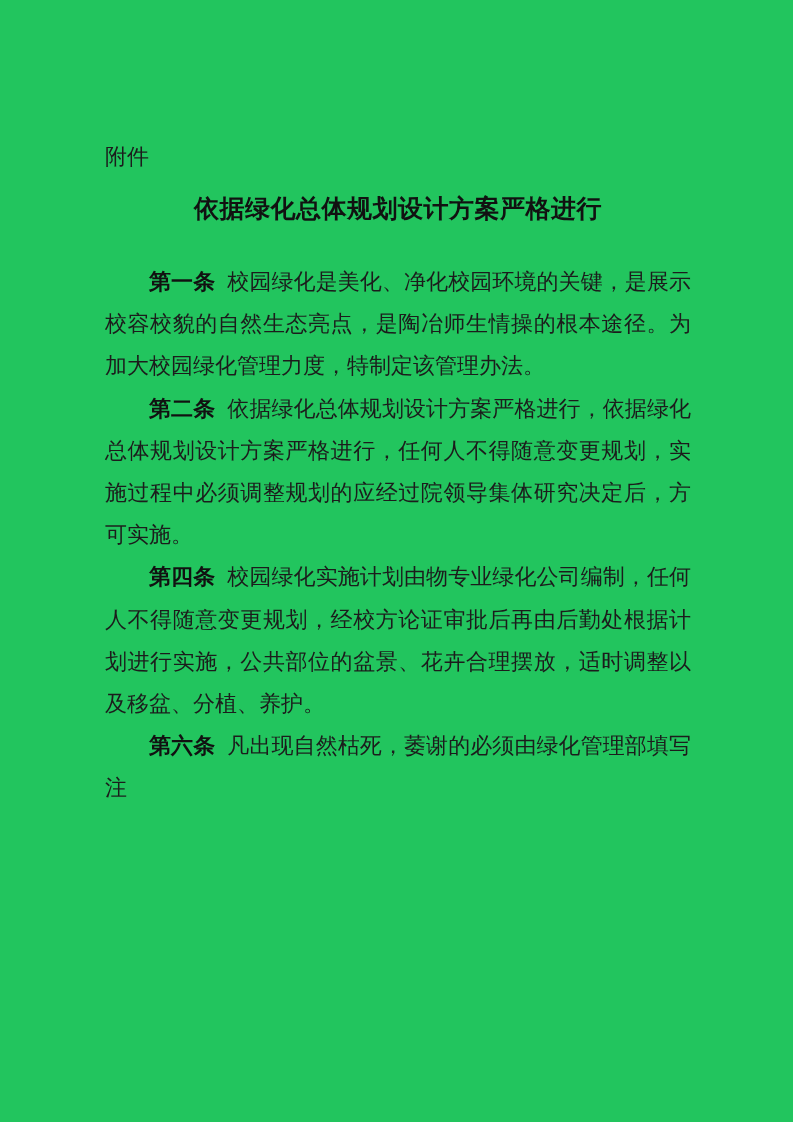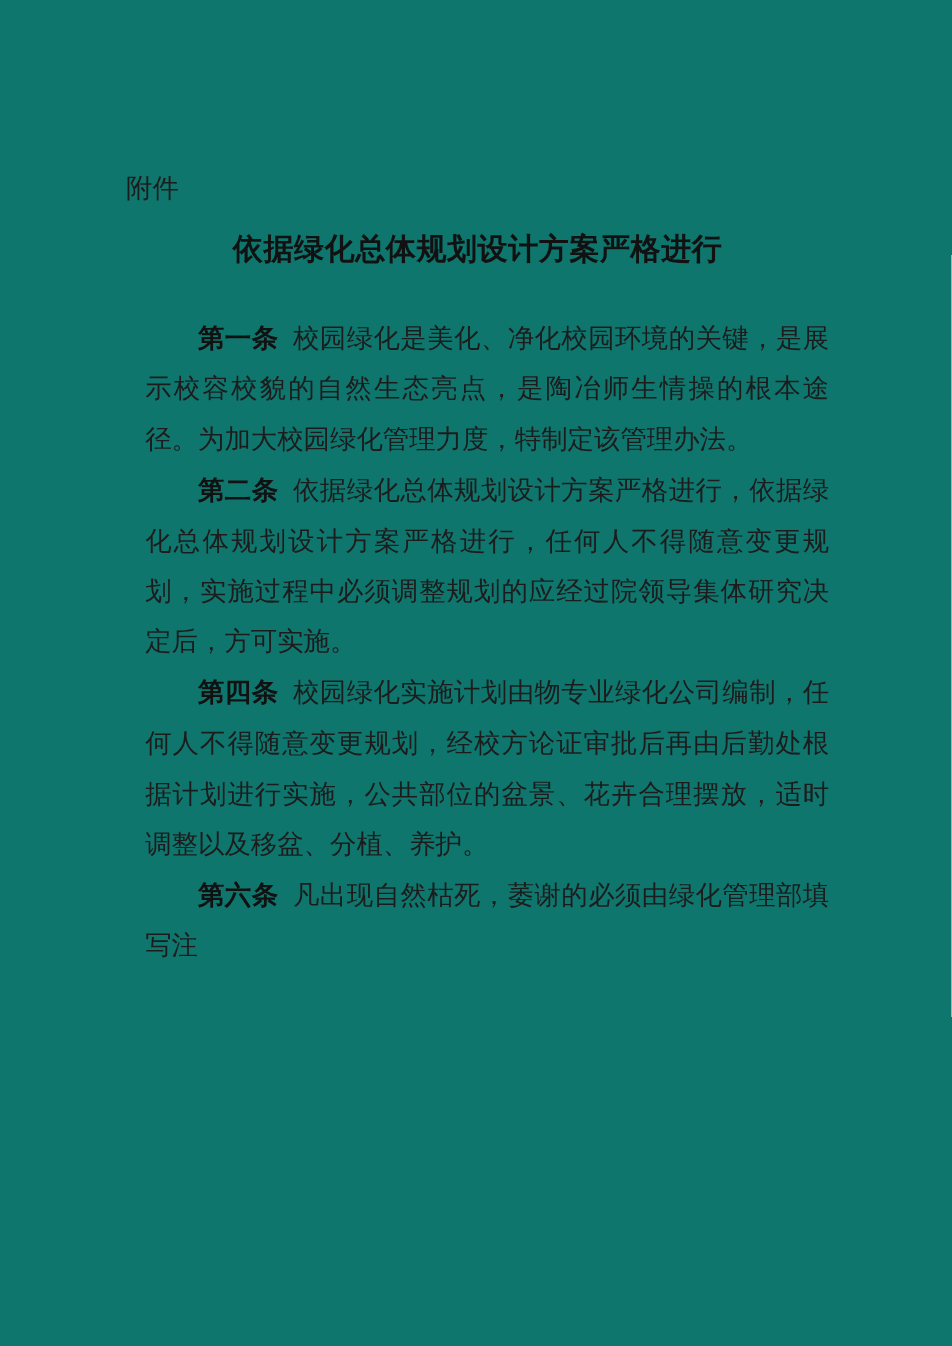--- a/index.html
+++ b/index.html
@@ -6,21 +6,21 @@
 
   html, body {
     background: #ffffff;
   }
 
   .page {
     position: relative;
     width: 793px;
     height: 1122px;
     margin: 0 auto;
-    background: #0f766e;
+    background: #22c55e;
     overflow: hidden;
     padding: 143px 102px 0 105px;
     font-family: "Liberation Serif", "DejaVu Serif", serif;
     color: #1c1c1c;
   }
 
   .attachment-label {
     font-size: 22px;
     line-height: 28px;
     font-weight: normal;
@@ -37,21 +37,20 @@
     font-family: "Liberation Sans", "DejaVu Sans", sans-serif;
     color: #111111;
   }
 
   .articles {
     margin-top: 36px;
     font-size: 22px;
     line-height: 42.2px;
     text-align: justify;
     text-justify: inter-ideograph;
-    margin-left: 16px;
   }
 
   .article {
     margin: 0;
     text-indent: 2em;
   }
 
   .article-heading {
     font-weight: bold;
     margin-right: 0.55em;

